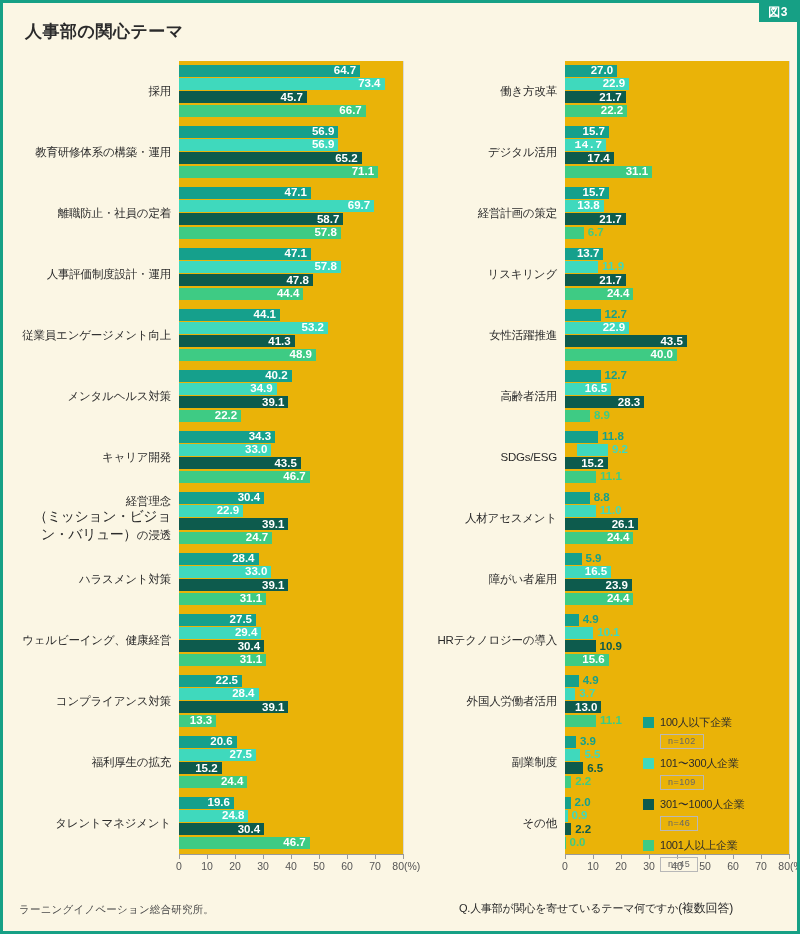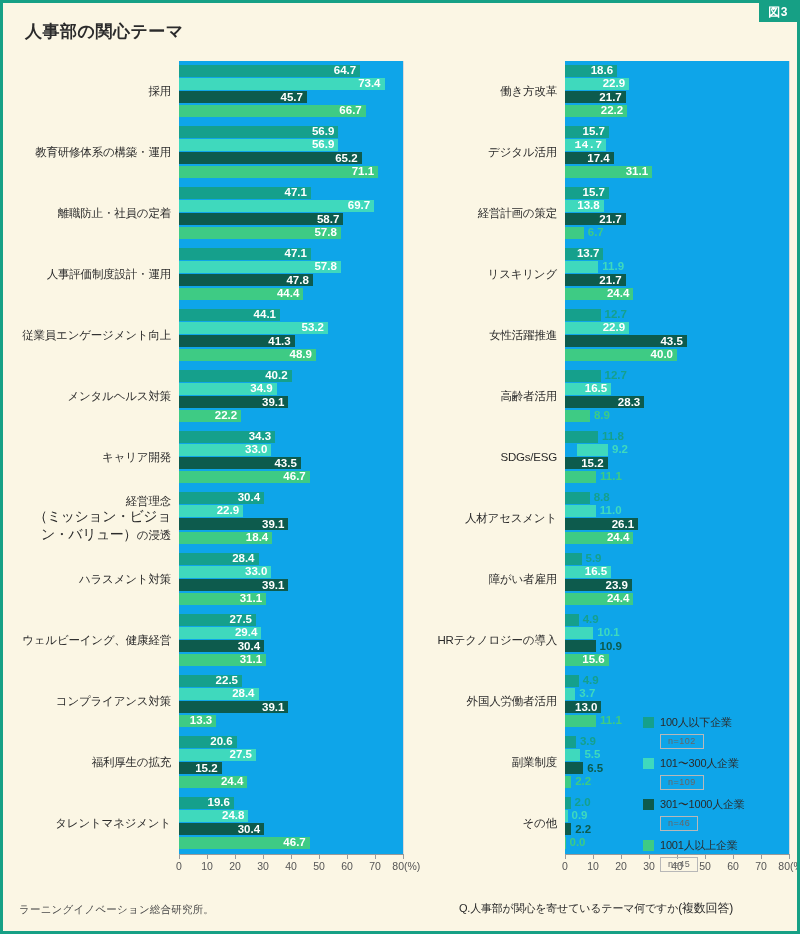--- a/index.html
+++ b/index.html
@@ -63,21 +63,21 @@
     letter-spacing: -0.2px;
   }
   .cat-label .sub {
     font-size: 14px;
     letter-spacing: -0.5px;
   }
   .bars {
     position: relative;
     flex: 1 1 auto;
     height: 61px;
-    background: #0ea5e9;
+    background: #eab308;
   }
   .bar {
     position: absolute;
     height: 12px;
     display: flex;
     align-items: center;
     justify-content: flex-end;
   }
   .bar .val {
     font-size: 11.5px;
@@ -345,21 +345,21 @@
               <div class="bar s0" style="width: 85.12px; top: 4px; left: 0px;">
                 <span class="val inside">30.4</span>
               </div>
               <div class="bar s1" style="width: 64.12px; top: 17.2px; left: 0px;">
                 <span class="val inside">22.9</span>
               </div>
               <div class="bar s2" style="width: 109.48px; top: 30.4px; left: 0px;">
                 <span class="val inside">39.1</span>
               </div>
               <div class="bar s3" style="width: 93.24px; top: 43.6px; left: 0px;">
-                <span class="val inside">18.4</span>
+                <span class="val inside">24.7</span>
               </div>
             </div>
           </div>
           <div class="row">
             <div class="cat-label">ハラスメント対策</div>
             <div class="bars">
               <div class="bar s0" style="width: 79.52px; top: 4px; left: 0px;">
                 <span class="val inside">28.4</span>
               </div>
               <div class="bar s1" style="width: 92.4px; top: 17.2px; left: 0px;">
@@ -475,21 +475,21 @@
         <div class="grid-line" style="left: 274px;"></div>
         <div class="grid-line" style="left: 302px;"></div>
         <div class="grid-line" style="left: 330px;"></div>
         <div class="grid-line" style="left: 358px;"></div>
         <div class="grid-line" style="left: 386px;"></div>
         <div class="rows">
           <div class="row">
             <div class="cat-label">働き方改革</div>
             <div class="bars">
               <div class="bar s0" style="width: 52.08px; top: 4px; left: 0px;">
-                <span class="val inside">18.6</span>
+                <span class="val inside">27.0</span>
               </div>
               <div class="bar s1" style="width: 64.12px; top: 17.2px; left: 0px;">
                 <span class="val inside">22.9</span>
               </div>
               <div class="bar s2" style="width: 60.76px; top: 30.4px; left: 0px;">
                 <span class="val inside">21.7</span>
               </div>
               <div class="bar s3" style="width: 62.16px; top: 43.6px; left: 0px;">
                 <span class="val inside">22.2</span>
               </div>

